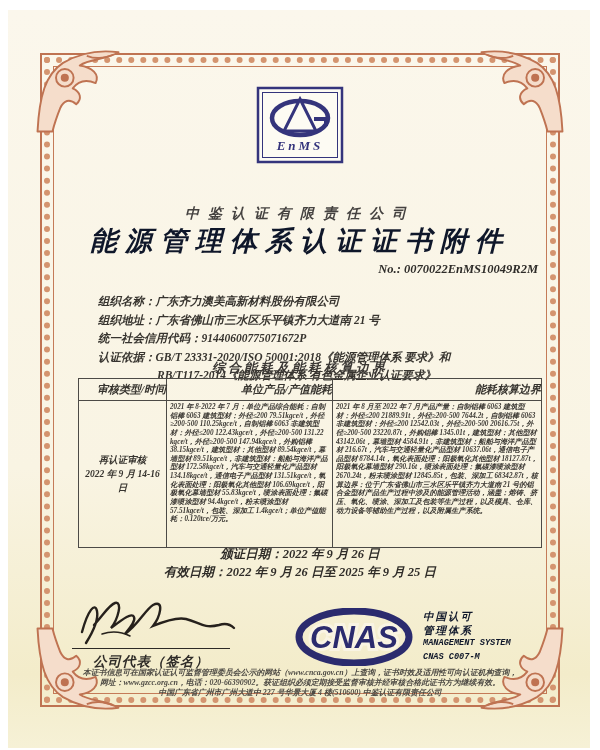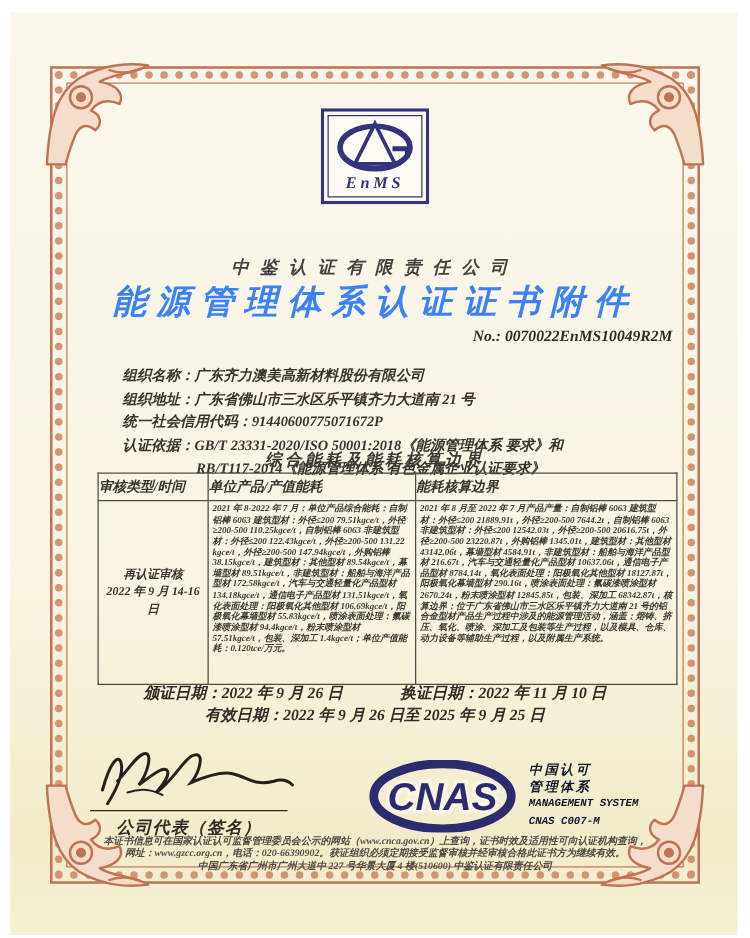--- a/index.html
+++ b/index.html
@@ -14,32 +14,32 @@
   .corner{position:absolute;width:88px;height:88px;}
   .corner.tl{left:-8px;top:-8px;}
   .corner.tr{right:-8px;top:-8px;transform:scaleX(-1);}
   .corner.bl{left:-8px;bottom:-8px;transform:scaleY(-1);}
   .corner.br{right:-8px;bottom:-8px;transform:scale(-1,-1);}
   
   .enms-box{position:absolute;left:50%;top:86px;transform:translateX(-50%);width:88px;height:78px;}
   .issuer{position:absolute;left:0;right:0;top:205px;text-align:center;font-size:14px;font-weight:bold;
           letter-spacing:9px;color:#454240;}
   .title{position:absolute;left:0;right:0;top:223px;text-align:center;font-size:27px;font-weight:bold;
-         letter-spacing:8px;color:#3b82f6;white-space:nowrap;}
+         letter-spacing:8px;color:#0f172a;white-space:nowrap;}
   .certno{position:absolute;right:62px;top:262px;font-size:12.5px;font-weight:bold;color:#2e2c29;
           font-family:"Liberation Serif",serif;}
   
   .org{position:absolute;left:98px;top:292px;font-size:11.5px;font-weight:bold;line-height:18.5px;color:#37342f;}
   .org .indent{padding-left:59px;}
   
   .tbl-title{position:absolute;left:0;right:0;top:359px;text-align:center;font-size:13px;font-weight:bold;
              letter-spacing:3px;color:#3b3835;}
   table.energy{position:absolute;left:78px;top:378px;width:460px;border-collapse:collapse;table-layout:fixed;}
   table.energy th,table.energy td{border:1px solid #4c4a46;}
-  table.energy th{height:21px;font-size:11px;font-weight:bold;text-align:left;color:#37342f;padding:0;}
+  table.energy th{height:21px;font-size:11px;font-weight:bold;text-align:right;color:#37342f;padding:0;}
   td.cell-audit{width:87px;text-align:center;vertical-align:middle;font-size:9.5px;font-weight:bold;
                 line-height:14px;color:#37342f;}
   td.cell-long{vertical-align:top;font-size:7.2px;line-height:1.2;font-weight:bold;color:#3c3934;
                padding:2px 3px;height:142px;overflow:hidden;}
   td.cell-mid{width:165px;}
   td.cell-right{width:208px;}
   
   .dates1{position:absolute;left:0;right:0;top:546px;display:flex;justify-content:center;gap:46px;
           font-size:12.5px;font-weight:bold;color:#2f2c28;}
   .dates2{position:absolute;left:0;right:0;top:564px;text-align:center;font-size:12.5px;font-weight:bold;color:#2f2c28;}
@@ -150,23 +150,20 @@
       <td class="cell-long cell-mid">2021 年 8-2022 年 7 月：单位产品综合能耗：自制铝棒 6063 建筑型材：外径≤200 79.51kgce/t，外径≥200-500 110.25kgce/t，自制铝棒 6063 非建筑型材：外径≤200 122.43kgce/t，外径≥200-500 131.22 kgce/t，外径≥200-500 147.94kgce/t，外购铝棒 38.15kgce/t，建筑型材：其他型材 89.54kgce/t，幕墙型材 89.51kgce/t，非建筑型材：船舶与海洋产品型材 172.58kgce/t，汽车与交通轻量化产品型材 134.18kgce/t，通信电子产品型材 131.51kgce/t，氧化表面处理：阳极氧化其他型材 106.69kgce/t，阳极氧化幕墙型材 55.83kgce/t，喷涂表面处理：氟碳漆喷涂型材 94.4kgce/t，粉末喷涂型材 57.51kgce/t，包装、深加工 1.4kgce/t；单位产值能耗：0.120tce/万元。</td>
       <td class="cell-long cell-right">2021 年 8 月至 2022 年 7 月产品产量：自制铝棒 6063 建筑型材：外径≤200 21889.91t，外径≥200-500 7644.2t，自制铝棒 6063 非建筑型材：外径≤200 12542.03t，外径≥200-500 20616.75t，外径≥200-500 23220.87t，外购铝棒 1345.01t，建筑型材：其他型材 43142.06t，幕墙型材 4584.91t，非建筑型材：船舶与海洋产品型材 216.67t，汽车与交通轻量化产品型材 10637.06t，通信电子产品型材 8784.14t，氧化表面处理：阳极氧化其他型材 18127.87t，阳极氧化幕墙型材 290.16t，喷涂表面处理：氟碳漆喷涂型材 2670.24t，粉末喷涂型材 12845.85t，包装、深加工 68342.87t，核算边界：位于广东省佛山市三水区乐平镇齐力大道南 21 号的铝合金型材产品生产过程中涉及的能源管理活动，涵盖：熔铸、挤压、氧化、喷涂、深加工及包装等生产过程，以及模具、仓库、动力设备等辅助生产过程，以及附属生产系统。</td>
     </tr>
   </tbody>
     </table>
 
   <div class="dates1">
     <span>
       <span>颁证日期：</span><span>2022 年 9 月 26 日</span>
     </span>
-    <span>
-      <span>换证日期：</span><span>2022 年 11 月 10 日</span>
-    </span>
   </div>
   <div class="dates2">
     <span>有效日期：</span><span>2022 年 9 月 26 日至 2025 年 9 月 25 日</span>
   </div>
 
   <svg class="sig-svg" width="170" height="58" viewBox="0 0 170 58">
     <path d="M10,42 C16,20 23,12 25,21 C27,31 19,45 14,53 M22,35 C32,24 37,15 43,13 C51,11 46,29 39,38 C51,29 60,22 62,27 C64,31 57,39 53,44 C66,35 74,19 81,15 C93,9 88,27 81,36 C93,31 106,27 114,29 C127,32 131,39 147,35 C153,33 158,34 162,38" fill="none" stroke="#26211c" stroke-width="2.4" stroke-linecap="round"></path>
     <path d="M30,44 C42,40 50,42 58,46" fill="none" stroke="#26211c" stroke-width="1.6" stroke-linecap="round"></path>
   </svg>
   <div class="sig-line"></div>

